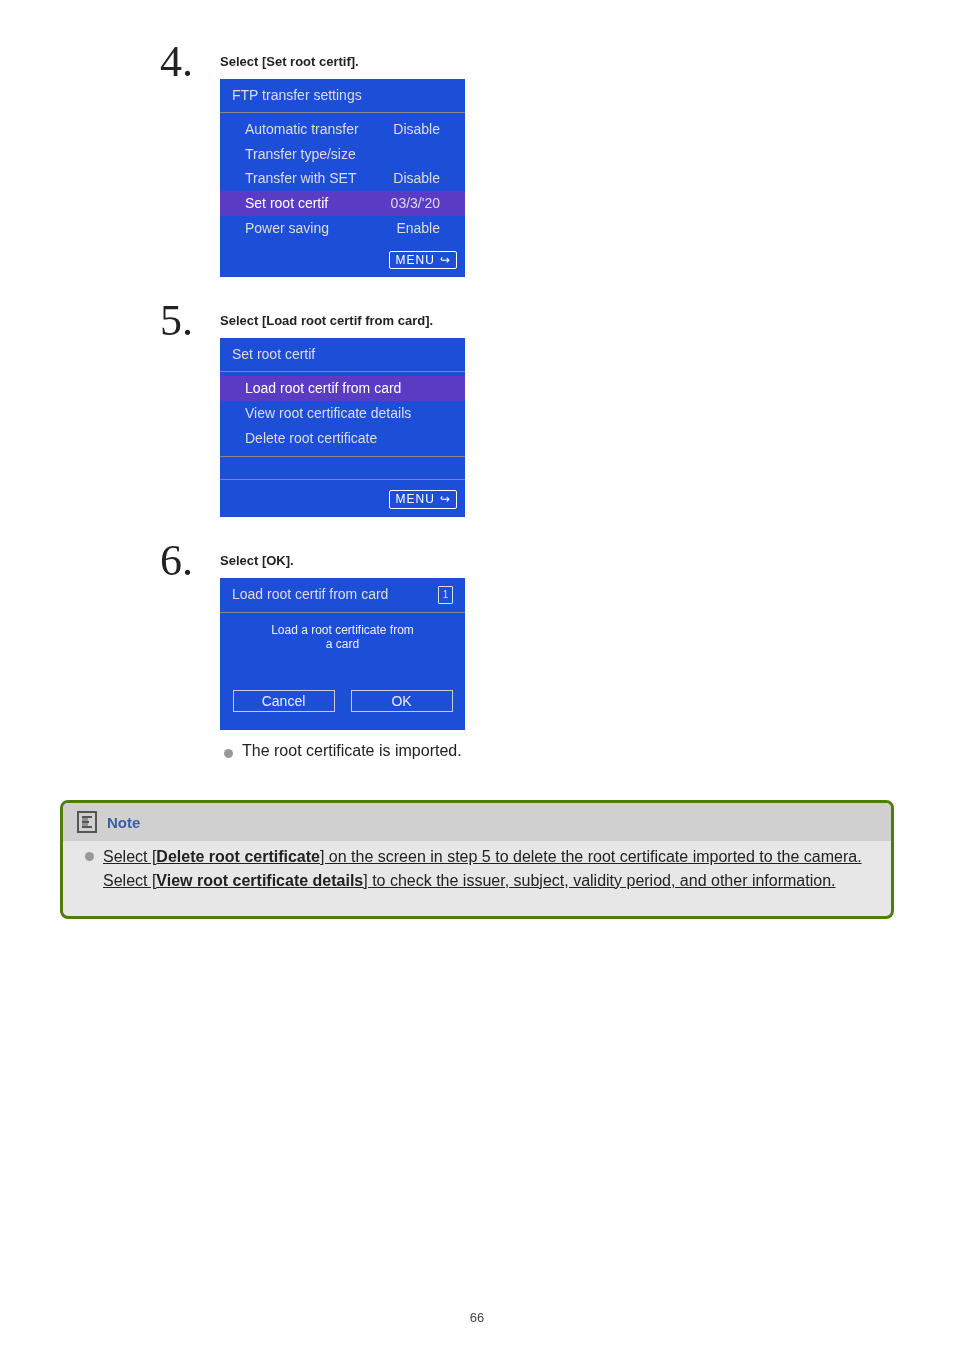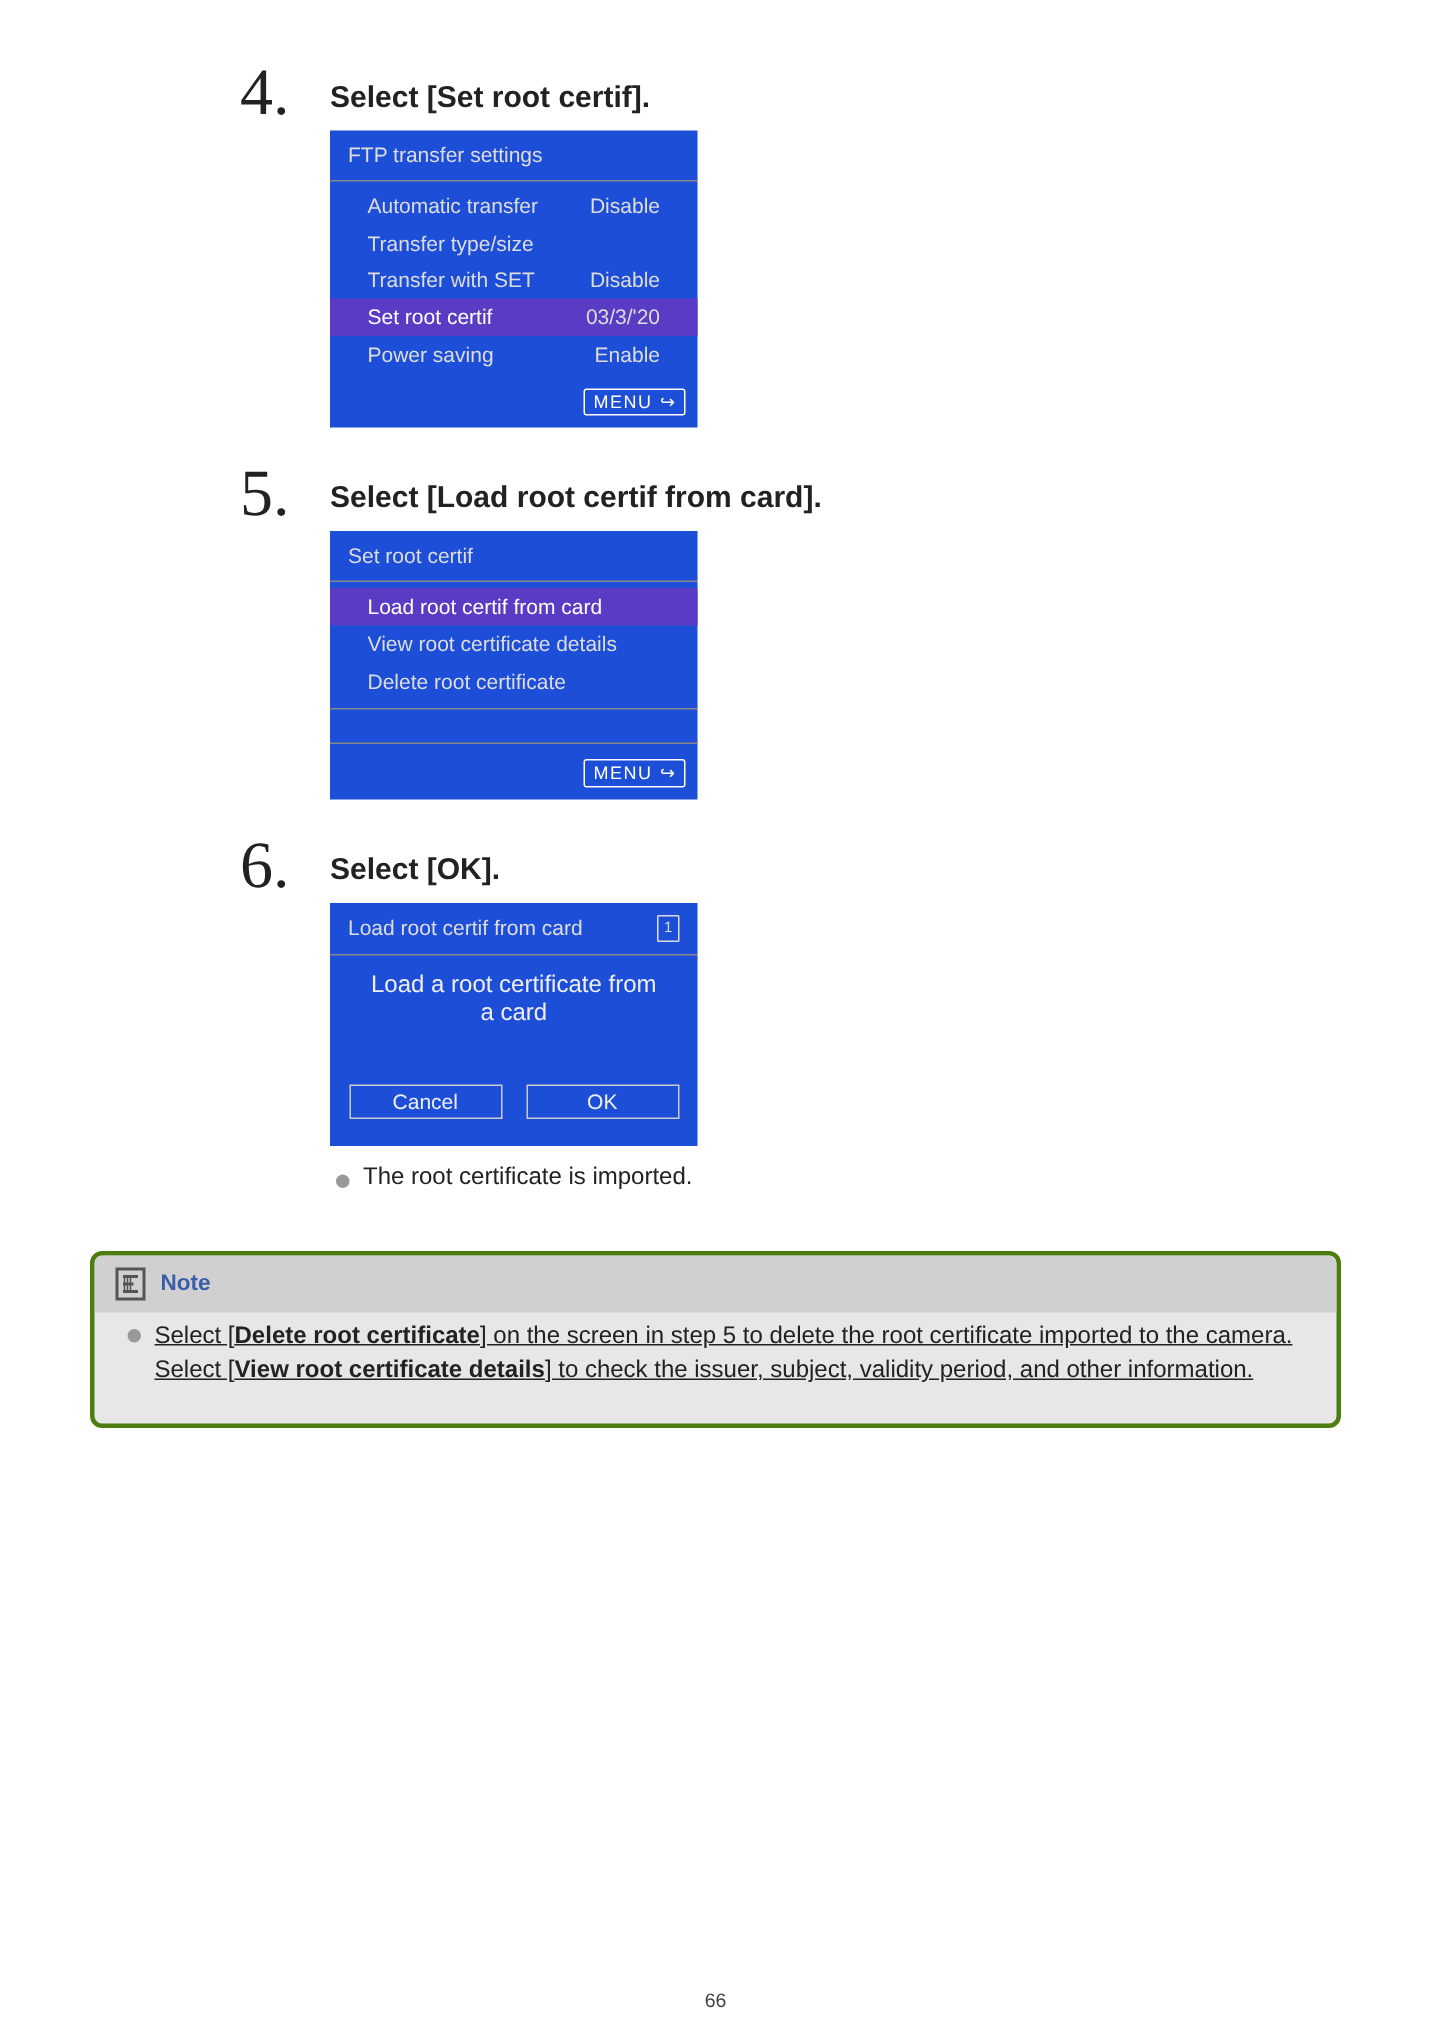--- a/index.html
+++ b/index.html
@@ -33,21 +33,21 @@
     flex: 0 0 60px;
     padding-left: 100px;
     box-sizing: content-box;
   }
   .step-body {
     padding-top: 14px;
     flex: 1 1 auto;
   }
   .step-title {
     font-weight: bold;
-    font-size: 20px;
+    font-size: 13px;
     margin-bottom: 10px;
   }
 
   
   .lcd {
     width: 245px;
     background: #1d4ed8;
     color: #ddd;
     font-size: 14px;
     line-height: 1.2;
@@ -97,21 +97,21 @@
   .lcd .dlg-title {
     padding: 8px 12px;
     display:flex;
     justify-content: space-between;
     align-items:center;
   }
   .lcd .dlg-msg {
     text-align:center;
     padding: 10px 8px 38px 8px;
     color:#eee;
-    font-size:16px;
+    font-size:12px;
   }
   .lcd .dlg-btns {
     display:flex;
     justify-content:center;
     gap:16px;
     padding: 0 0 18px 0;
   }
   .dlg-btn {
     width:100px;
     text-align:center;
@@ -209,21 +209,21 @@
     position:absolute;
     left:8px; top:7px;
     width:9px; height:9px;
     background:#999;
     border-radius:50%;
   }
   b { font-weight:bold; }
 
   .pagenum {
     position:absolute;
-    bottom:4px;
+    bottom:20px;
     left:0; right:0;
     text-align:center;
     font-size:13px;
     color:#444;
   }
 </style>
 </head>
 <body>
 
 <div class="page">

